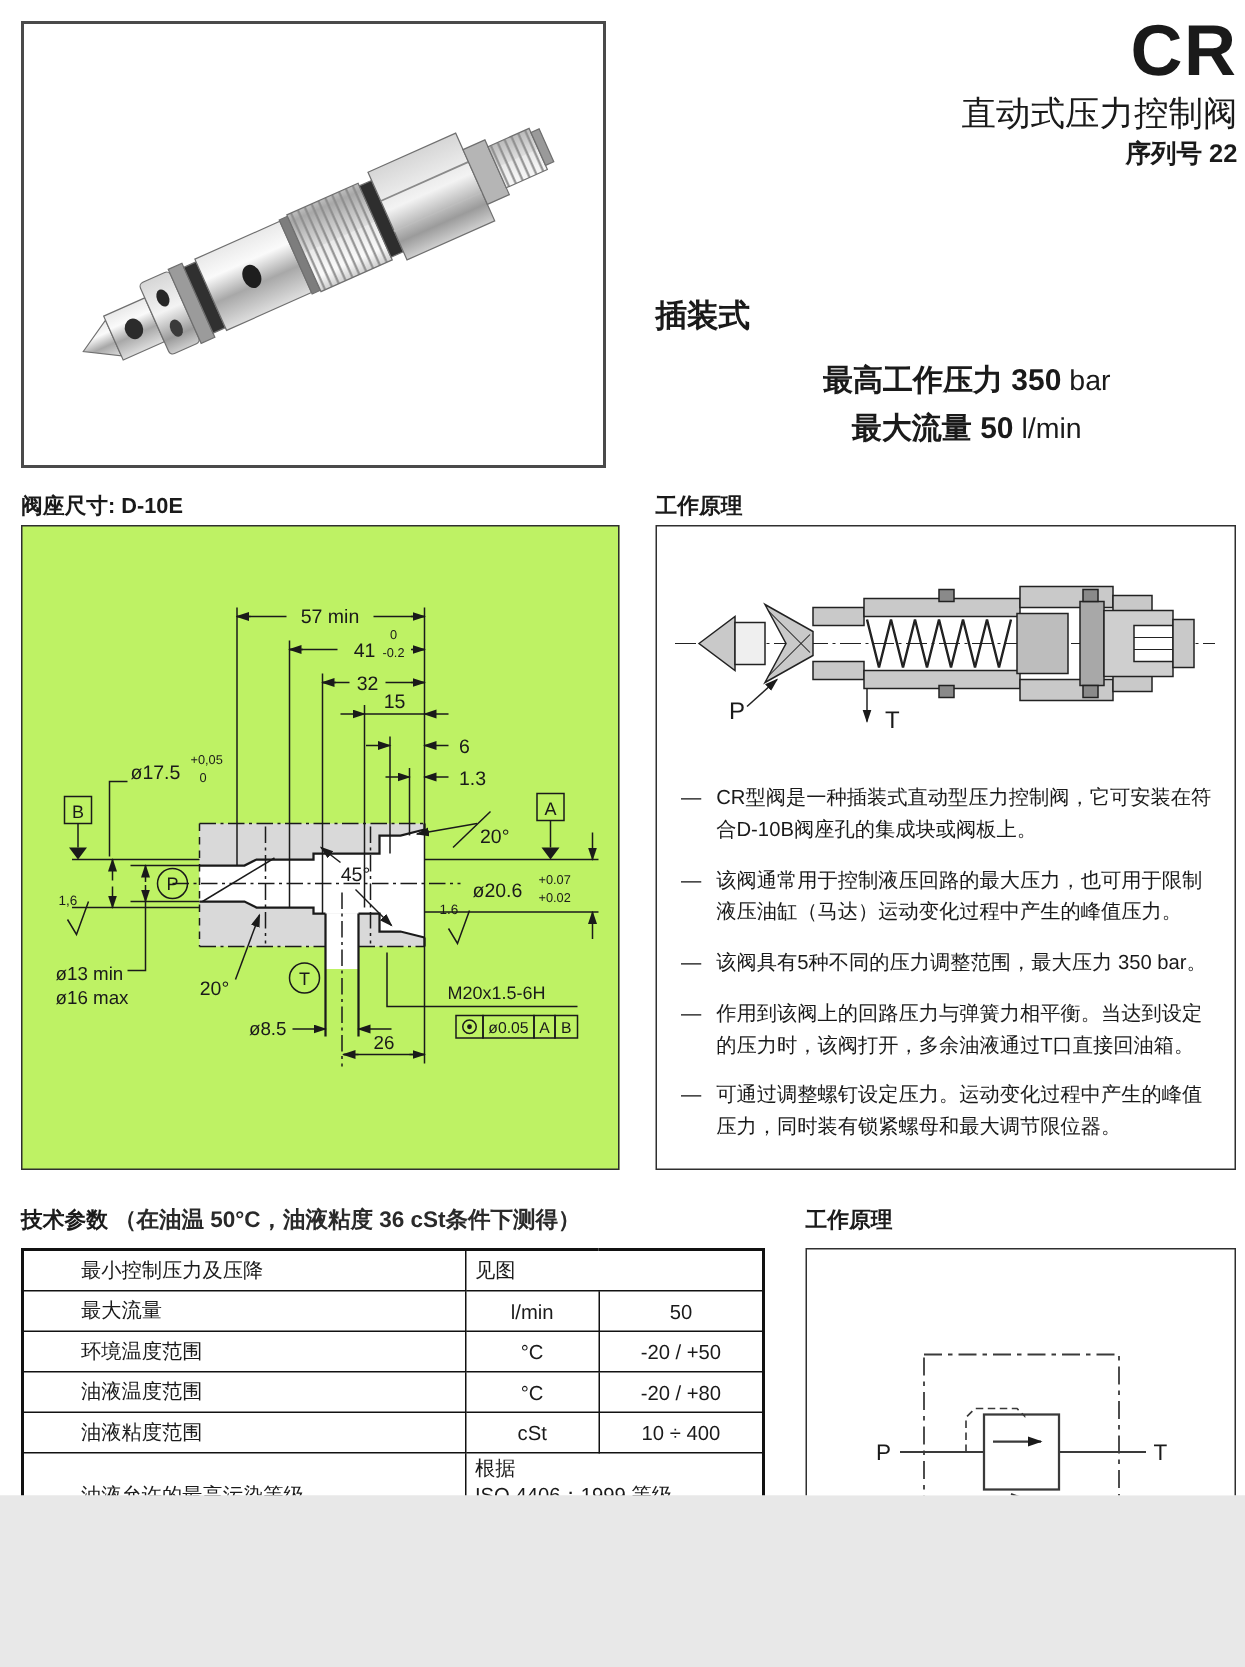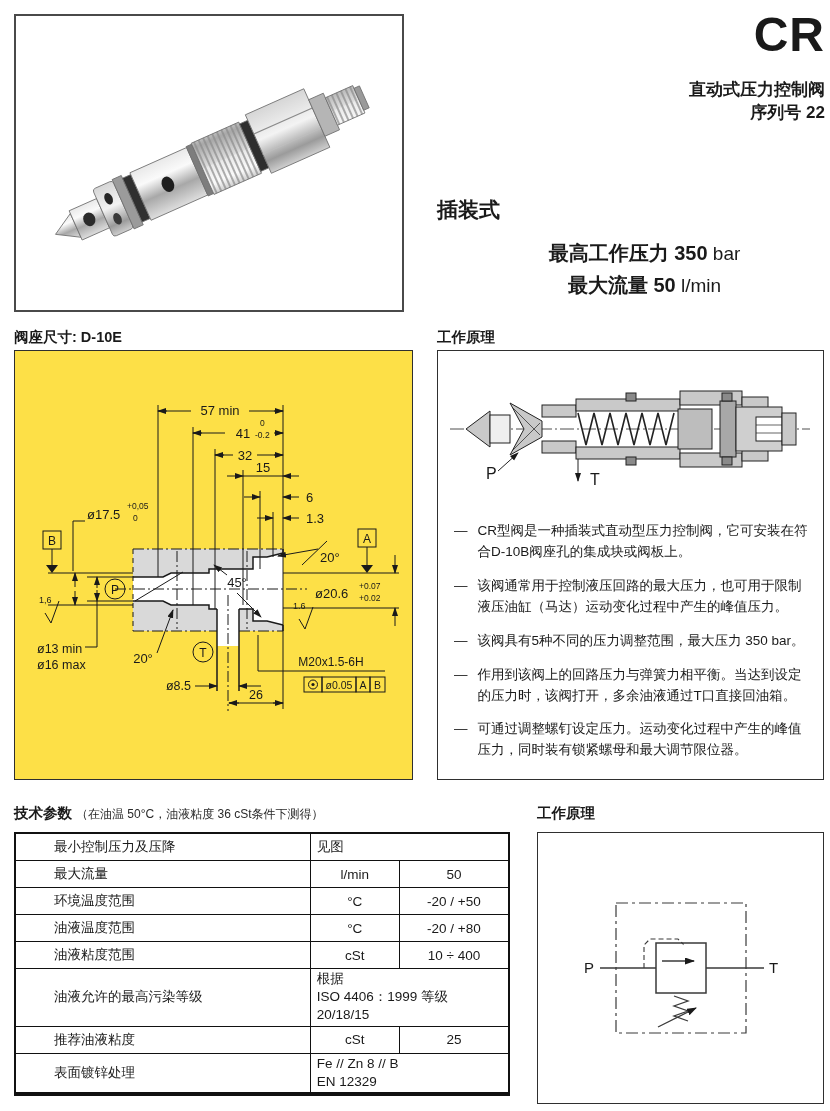--- a/index.html
+++ b/index.html
@@ -1,39 +1,39 @@
 <!DOCTYPE html>
 <html><head>
 <meta charset="utf-8">
 <style>
   html,body{margin:0;padding:0;background:#e8e8e8;}
-  .page{position:relative;width:830px;height:1111px;background:#ffffff;
+  .page{position:relative;width:830px;height:997px;background:#ffffff;
         font-family:"Liberation Sans", sans-serif;color:#1a1a1a;overflow:hidden;}
   .abs{position:absolute;}
   
   .photo-box{left:14px;top:14px;width:386px;height:294px;border:2px solid #4a4a4a;background:#fff;}
   
   .hdr{left:420px;top:10px;width:405px;text-align:right;}
   .hdr .model{font-size:48px;font-weight:bold;letter-spacing:1px;line-height:1.05;}
-  .hdr .sub{font-size:17px;font-weight:bold;margin-top:18px;}
+  .hdr .sub{font-size:23px;font-weight:normal;margin-top:0;}
   .hdr .ser{font-size:17px;font-weight:bold;margin-top:0;}
   
   .mount{left:437px;top:196px;font-size:21px;font-weight:bold;}
   .kline{left:452px;width:385px;font-size:20px;font-weight:bold;text-align:center;}
   .kline .unit{font-weight:normal;font-size:19px;}
   .kp{top:240px;} .kf{top:272px;}
   
   .sect{font-size:14.5px;font-weight:bold;}
   .st-seat{left:14px;top:328px;}
   .st-prin{left:437px;top:328px;}
   .st-spec{left:14px;top:804px;}
   .st-sym{left:537px;top:804px;}
-  .st-spec .note{font-weight:normal;font-size:12px;color:#2a2a2a;}
-  
-  .seat-box{left:14px;top:350px;width:397px;height:428px;border:1.5px solid #2f2f2f;background:#fde047;}
+  .st-spec .note{font-weight:bold;font-size:15px;color:#2a2a2a;}
+  
+  .seat-box{left:14px;top:350px;width:397px;height:428px;border:1.5px solid #2f2f2f;background:#bef264;}
   .prin-box{left:437px;top:350px;width:385px;height:428px;border:1.5px solid #2f2f2f;background:#fff;}
   .sym-box{left:537px;top:832px;width:285px;height:270px;border:1.5px solid #2f2f2f;background:#fff;}
   
   .bullets{margin:14px 10px 0 16px;padding:0;list-style:none;font-size:13.5px;line-height:1.55;}
   .bullets li{display:flex;gap:10px;margin-bottom:13px;}
   .bullets .dash{flex:0 0 auto;}
   
   .spec-table{left:14px;top:832px;width:496px;border-collapse:collapse;
               font-size:13.5px;border:2px solid #111;border-bottom-width:4px;}
   .spec-table td{border:1.5px solid #111;height:24px;padding:1px 6px;}

